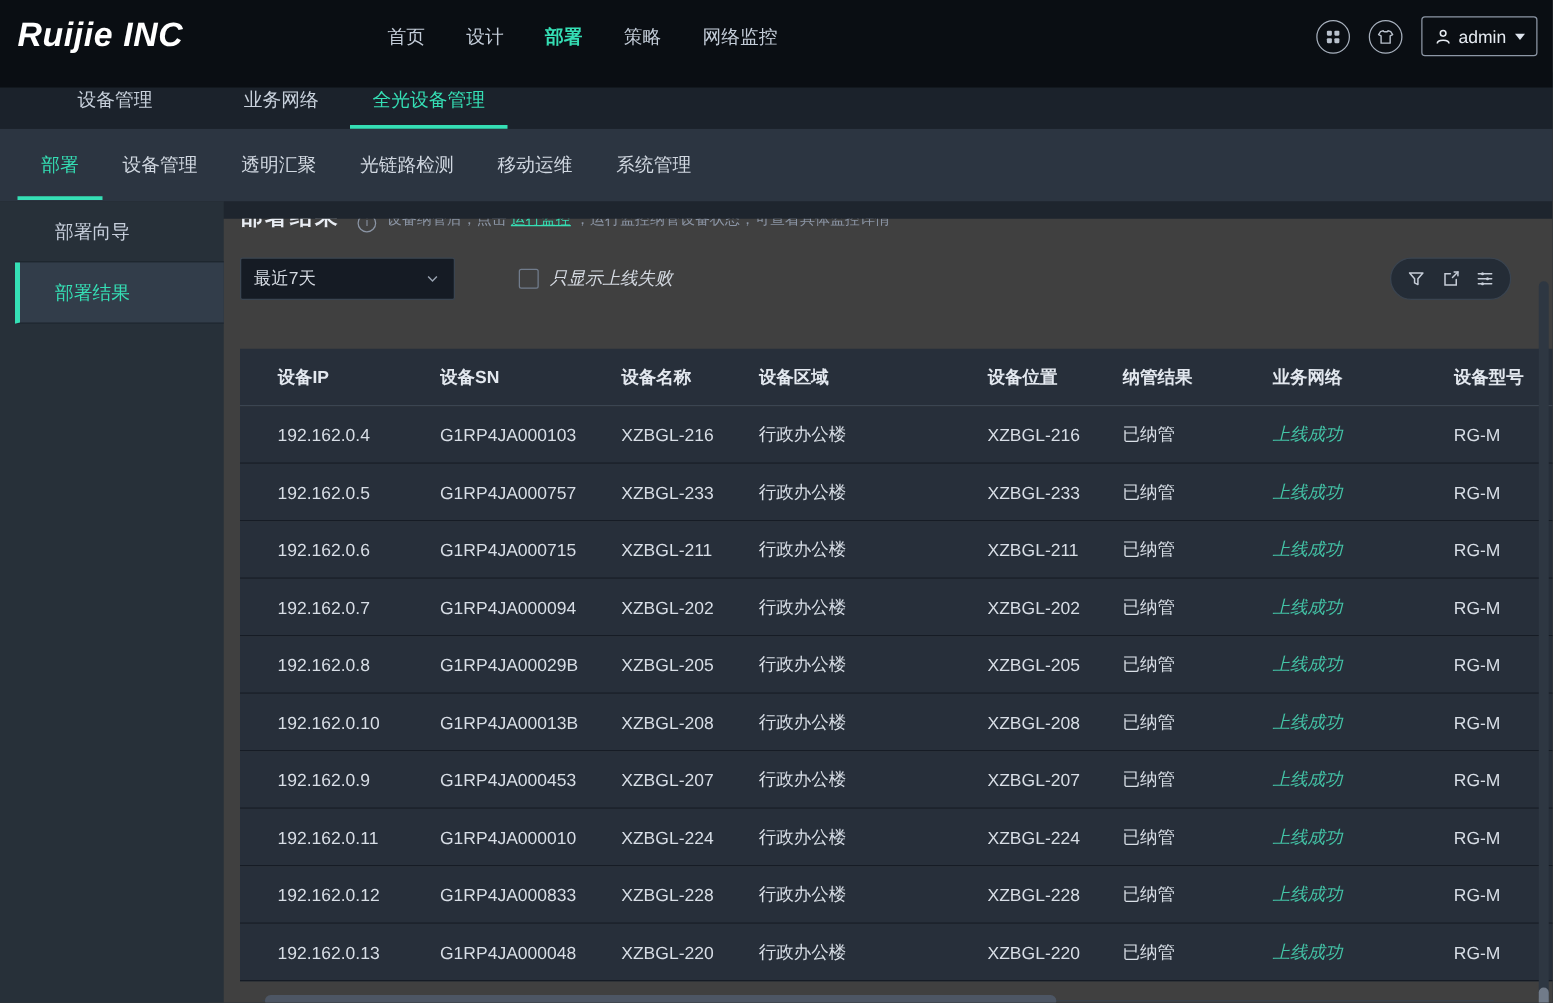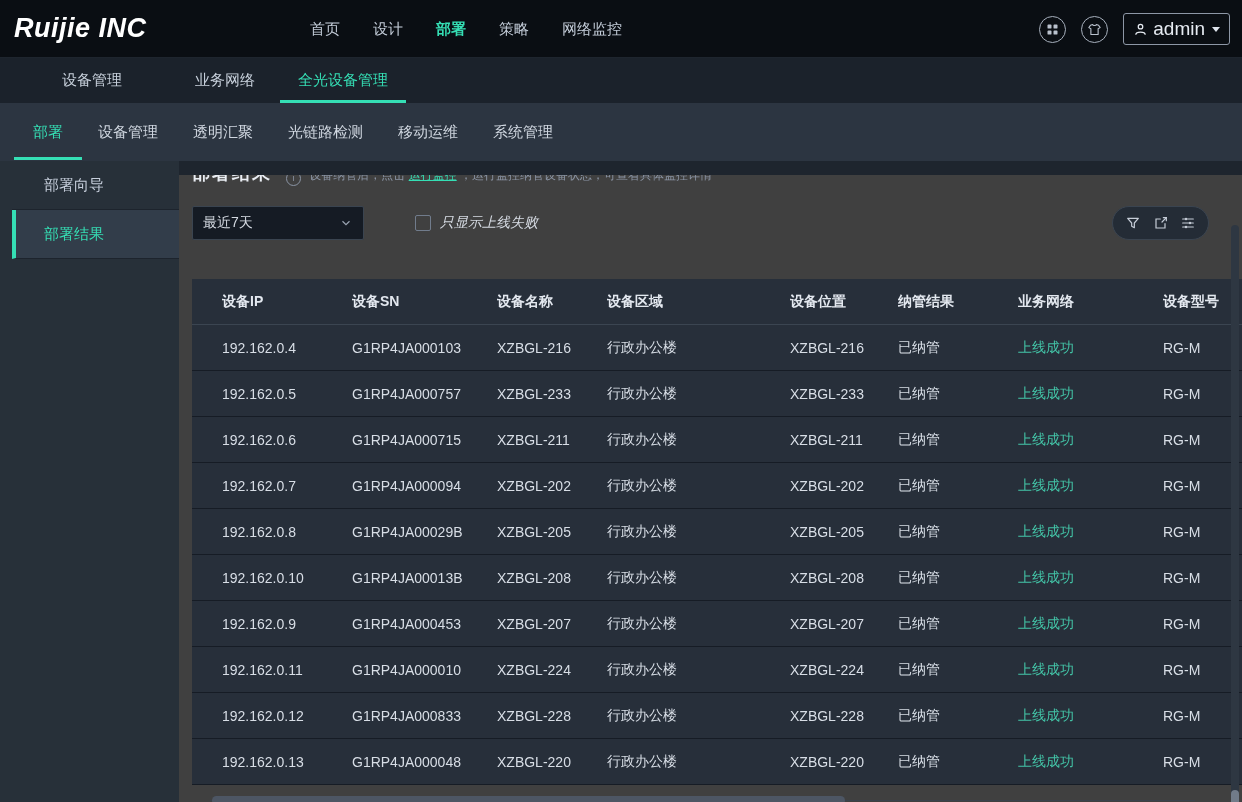--- a/index.html
+++ b/index.html
@@ -2,31 +2,31 @@
 <html><head>
 <meta charset="utf-8">
 <style>
   html,body{margin:0;padding:0;}
   body{
     width:1242px;height:802px;overflow:hidden;position:relative;
     background:#1e252e;font-family:"Liberation Sans","DejaVu Sans",sans-serif;
     -webkit-font-smoothing:antialiased;
   }
   
-  .topbar{position:absolute;top:0;left:0;width:1242px;height:57px;background:#0a0e13;z-index:40;}
+  .topbar{position:absolute;top:0;left:0;width:1242px;height:70px;background:#0a0e13;z-index:40;}
   .logo{position:absolute;left:14px;top:13px;color:#ffffff;font-size:27px;font-weight:800;
         font-style:italic;letter-spacing:.5px;}
   .top-nav{position:absolute;left:310px;top:0;height:58px;display:flex;align-items:center;gap:33px;}
   .top-nav .nav-item{font-size:15px;color:#c3ccd8;cursor:pointer;white-space:nowrap;}
   .top-nav .nav-item.active{color:#35dfb5;font-weight:bold;}
   .top-right{position:absolute;right:12px;top:0;height:58px;display:flex;align-items:center;gap:15px;}
   .icon-circle{width:27px;height:27px;border:1.5px solid #a7b0bd;border-radius:50%;
         display:flex;align-items:center;justify-content:center;box-sizing:border-box;cursor:pointer;}
   .admin-btn{height:30px;border:1px solid #8d97a6;border-radius:3px;padding:0 9px;display:flex;
-        align-items:center;gap:5px;color:#e6ebf2;font-size:19px;cursor:pointer;background:transparent;}
+        align-items:center;gap:5px;color:#e6ebf2;font-size:14px;cursor:pointer;background:transparent;}
   .caret-down{width:0;height:0;border-left:4px solid transparent;border-right:4px solid transparent;
         border-top:5px solid #dfe5ee;margin-left:2px;}
   
   .bar2{position:absolute;top:58px;left:0;width:1242px;height:45px;background:#1b222b;z-index:39;}
   .bar2 .tab{position:absolute;top:0;height:45px;display:flex;align-items:center;justify-content:center;
         font-size:15px;color:#c8d1dc;cursor:pointer;}
   .bar2 .t1{left:62px;width:60px;}
   .bar2 .t2{left:195px;width:60px;}
   .bar2 .t3{left:280px;width:126px;color:#35dfb5;}
   .bar2 .t3::after{content:"";position:absolute;left:0;bottom:0;width:126px;height:3px;background:#35dfb5;}
@@ -66,21 +66,21 @@
         border-radius:17px;background:#242c36;box-sizing:border-box;display:flex;align-items:center;
         justify-content:space-evenly;}
   .tool-pill .tool{display:flex;cursor:pointer;}
   
   .table{position:absolute;top:104px;left:25px;width:1091px;}
   .tr{display:grid;grid-template-columns:130px 145px 110px 183px 108px 120px 145px 120px;
       padding-left:30px;align-items:center;background:#272f3a;box-sizing:border-box;}
   .thead{height:46px;border-bottom:1px solid #3b4551;font-weight:bold;color:#e3e8ef;font-size:14px;}
   .trow{height:46px;border-bottom:1px solid #161c25;color:#d8dee6;font-size:14px;}
   .cell{white-space:nowrap;overflow:hidden;}
-  .cell.online{color:#43c3a6;}
+  .cell.online{color:#43c3a6;font-style:italic;}
   
   .hscroll-track{position:absolute;top:625px;left:43px;width:985px;height:1px;background:#39424d;}
   .hscroll-thumb{position:absolute;top:621px;left:45px;width:633px;height:9px;border-radius:5px;background:#4d5664;cursor:pointer;}
   .pag-box{position:absolute;top:628px;left:460px;width:139px;height:14px;background:#2a323d;border-radius:4px 4px 0 0;}
   .pag-blue1{position:absolute;top:629px;left:928px;width:31px;height:13px;background:#2263f2;border-radius:2px 2px 0 0;cursor:pointer;}
   .pag-blue2{position:absolute;top:629px;left:1005px;width:17px;height:13px;background:#2263f2;border-radius:2px 2px 0 0;cursor:pointer;}
   .vscroll-track{position:absolute;top:50px;right:3px;width:8px;bottom:0;background:#2e3742;border-radius:4px;}
   .vscroll-thumb{position:absolute;top:615px;right:3px;width:8px;height:28px;background:#717b89;border-radius:4px;cursor:pointer;}
   svg{display:block;}
 </style>

